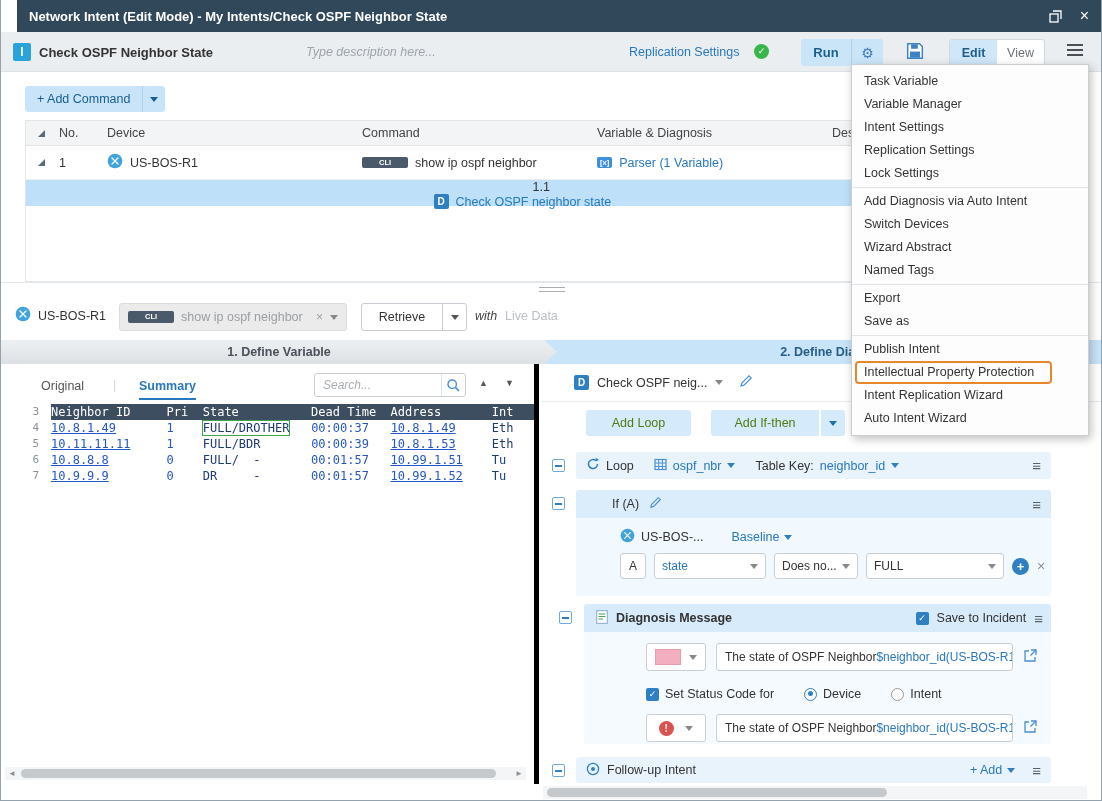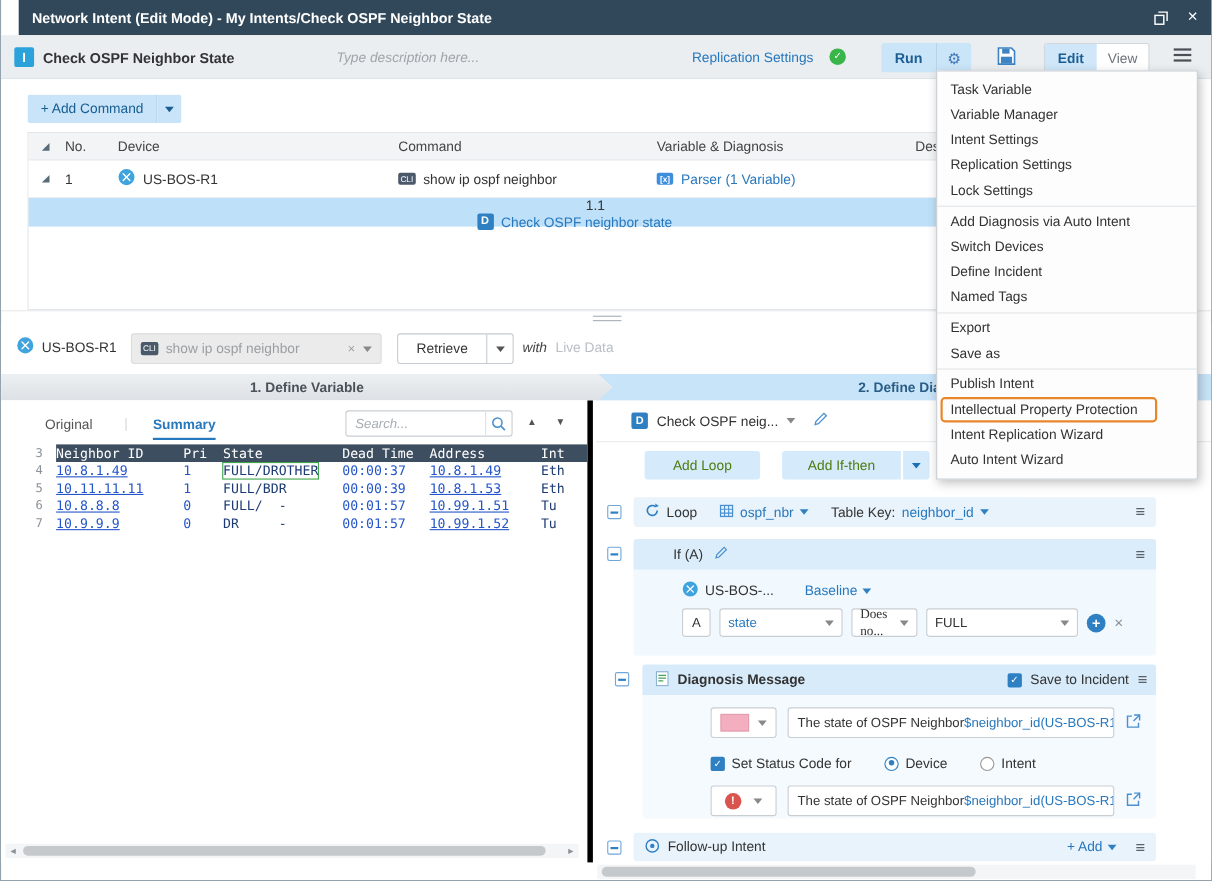--- a/index.html
+++ b/index.html
@@ -52,22 +52,22 @@
   .t-head { height:25px; background:#F2F4F6; border-bottom:1px solid #E2E5E8; color:#444; }
   .t-r1 { height:34px; border-bottom:1px solid #ECEEF0; background:#fff; }
   .t-r2 { height:26px; background:#BEE1F9;flex-direction:column; }
   .c-exp { width:30px; display:flex; justify-content:center; }
   .c-no { width:51px; padding-left:3px; }
   .c-dev { width:255px; display:flex; align-items:center; gap:7px; }
   .c-cmd { width:235px; display:flex; align-items:center; gap:7px; }
   .c-var { width:235px; display:flex; align-items:center; gap:7px; }
   .c-desc { flex:1; }
   .tri-corner { width:0; height:0; border-bottom:7px solid #5A6B78; border-left:7px solid transparent; }
-  .cli-badge { background:#4A5A6A; color:#fff; border-radius:2px; font-size:7.5px; font-weight:normal;
-               padding:2px 2px; line-height:1;text-align:center; }
+  .cli-badge { background:#4A5A6A; color:#fff; border-radius:2px; font-size:7.5px; font-weight:bold;
+               padding:2px 17px; line-height:1;text-align:center; }
   .parser-badge { background:#3E8EDE; color:#fff; border-radius:2px; font-size:7.5px; font-weight:bold;
                   padding:2px 3px; line-height:1; }
   .d-badge { width:15px; height:15px; background:#2F80C3; color:#fff; border-radius:2px; font-size:10px;
              font-weight:bold; text-align:center; line-height:15px; flex:none; }
   .blue-link { color:#2878BE; cursor:pointer; }
 
   
   .splitter { position:absolute; top:282px; left:0; right:0; height:12px; border-top:1px solid #E6E9EC; }
   .grip { position:absolute; left:538px; top:4px; width:26px; height:5px;
           border-top:1px solid #A8AEB4; border-bottom:1px solid #A8AEB4; cursor:row-resize; }
@@ -158,21 +158,21 @@
   .if-body { height:78px; background:#F1F8FE; border-radius:0 0 3px 3px; padding-top:7px; }
   .if-dev-row { display:flex; align-items:center; gap:6px; padding-left:44px; height:24px; }
   .baseline { margin-left:22px; display:flex; align-items:center; gap:5px; color:#2878BE; cursor:pointer; }
   .cond-row { display:flex; align-items:center; gap:8px; padding-left:44px; margin-top:4px; }
   .a-box { width:26px; height:26px; background:#fff; border:1px solid #C9CED3; border-radius:3px; display:flex;
            align-items:center; justify-content:center; font-size:12px; }
   .sel { height:26px; background:#fff; border:1px solid #C9CED3; border-radius:3px; display:flex; align-items:center;
          padding:0 7px; cursor:pointer; font-size:12px; }
   .sel .spacer { flex:1; }
   .sel-state { width:112px; color:#2878BE; }
-  .sel-op { width:60px;font-family:Liberation Serif, serif; }
+  .sel-op { width:84px; }
   .sel-val { width:138px; }
   .plus-circle { width:17px; height:17px; border-radius:50%; background:#2F80C3; color:#fff; font-size:13px; font-weight:bold;
                  display:flex; align-items:center; justify-content:center; cursor:pointer; }
   .x-icon { color:#8A9198; font-size:14px; cursor:pointer; }
 
   .diag-block { position:absolute; top:240px; left:42px; right:50px; height:140px; }
   .diag-head { height:28px; background:#D7EBFA; border-radius:3px 3px 0 0; display:flex; align-items:center;
                padding:0 8px 0 12px; gap:8px; }
   .diag-title { font-weight:bold; }
   .diag-body { height:112px; background:#F4FAFE; padding:11px 0 0 62px; border-radius:0 0 3px 3px; }
@@ -589,21 +589,21 @@
       <div class="menu-group">
         <div class="menu-item">Task Variable</div>
         <div class="menu-item">Variable Manager</div>
         <div class="menu-item">Intent Settings</div>
         <div class="menu-item">Replication Settings</div>
         <div class="menu-item">Lock Settings</div>
       </div>
       <div class="menu-group">
         <div class="menu-item">Add Diagnosis via Auto Intent</div>
         <div class="menu-item">Switch Devices</div>
-        <div class="menu-item">Define Incident</div>
+        <div class="menu-item">Wizard Abstract</div>
         <div class="menu-item">Named Tags</div>
       </div>
       <div class="menu-group">
         <div class="menu-item">Export</div>
         <div class="menu-item">Save as</div>
       </div>
       <div class="menu-group">
         <div class="menu-item">Publish Intent</div>
         <div class="menu-item highlighted">Intellectual Property Protection</div>
         <div class="menu-item">Intent Replication Wizard</div>

